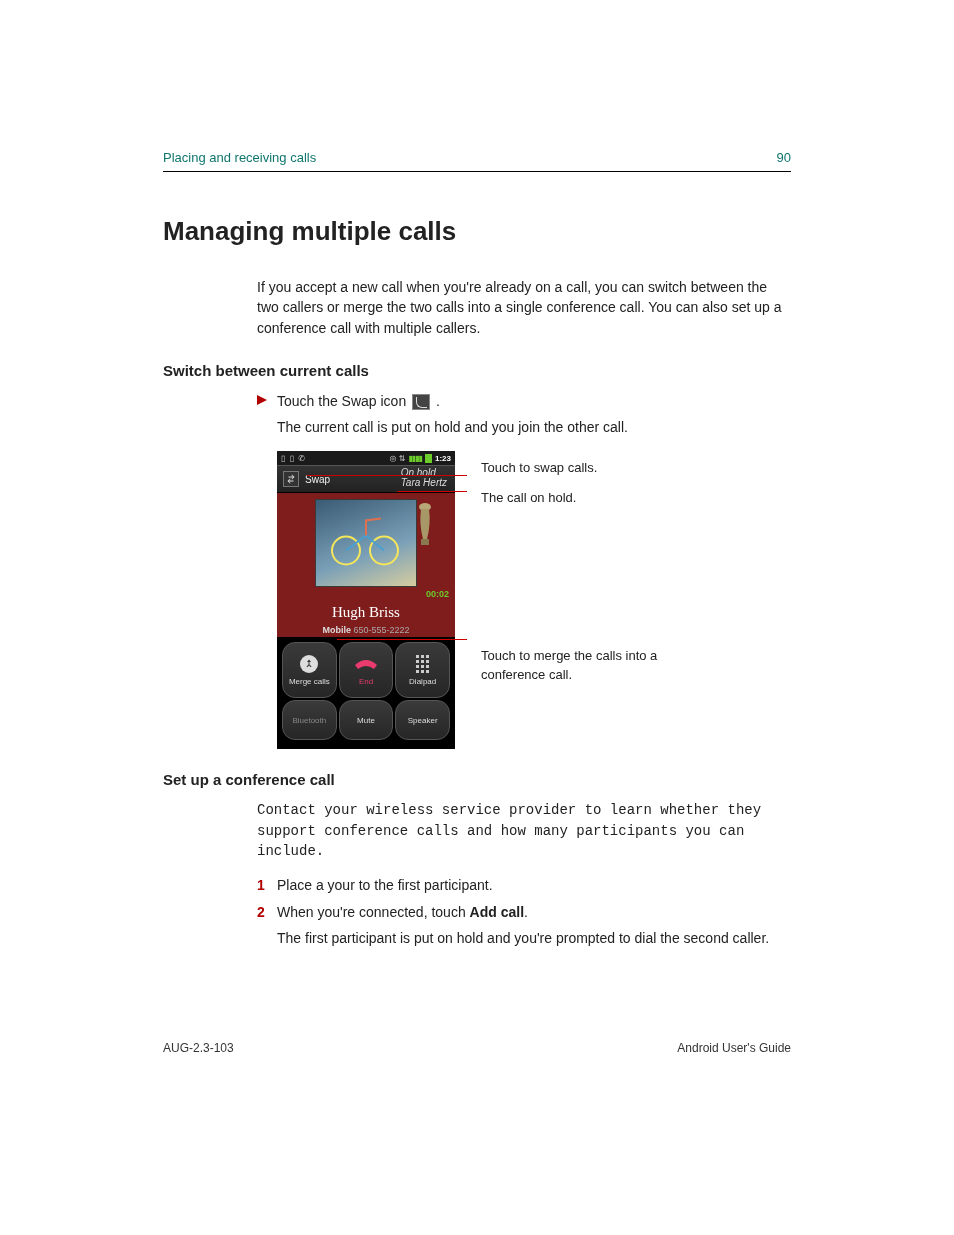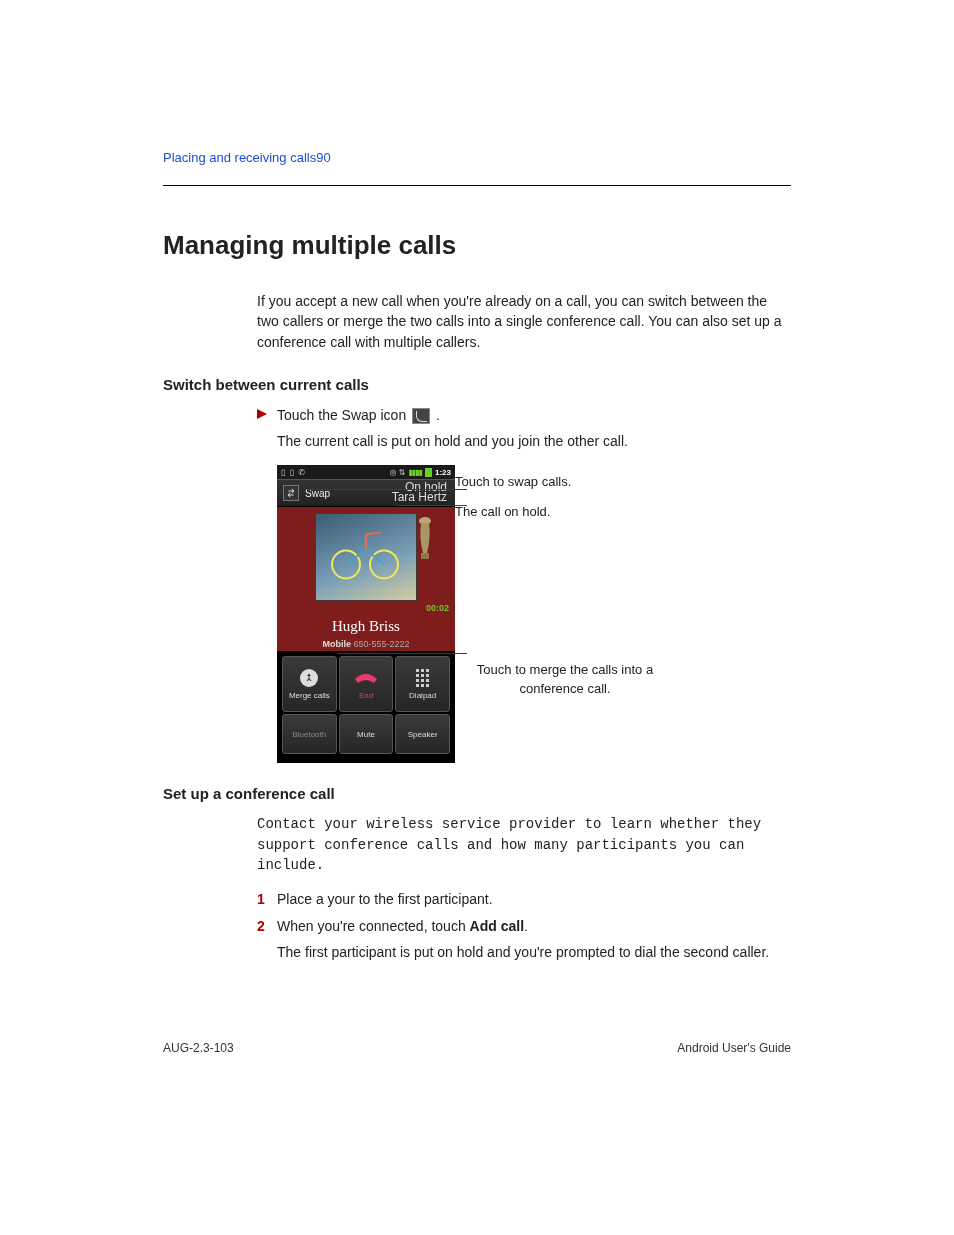--- a/index.html
+++ b/index.html
@@ -9,24 +9,25 @@
     background: #fff;
     font-family: Arial, Helvetica, sans-serif;
     color: #222;
     position: relative;
   }
   .page {
     padding: 150px 163px 0 163px;
   }
   .running-head {
     display: flex;
+    justify-content: space-between;
     font-size: 13px;
-    color: #1d4ed8;
+    color: #0f766e;
     border-bottom: 1.5px solid #000;
-    padding-bottom: 20px;
+    padding-bottom: 6px;
     margin-bottom: 44px;
   }
   h1 {
     font-size: 26px;
     font-weight: 700;
     margin-bottom: 30px;
   }
   .body-col {
     margin-left: 94px;
   }
@@ -138,24 +139,25 @@
     width: 16px; height: 16px;
     background: #333;
     border: 1px solid #777;
     display: flex; align-items: center; justify-content: center;
   }
   .swap-ico svg { width: 12px; height: 12px; }
   .hold-info {
     position: absolute;
     right: 8px;
     top: 2px;
-    text-align: right;
+    text-align: left;
     color: #ddd;
-    font-size: 12px;
+    font-size: 10px;
     line-height: 10px;
+    font-style: italic;
   }
   .photo-area {
     height: 144px;
     position: relative;
     background: #7f1d1d;
   }
   .photo {
     position: absolute;
     left: 38px; top: 6px;
     width: 102px; height: 88px;
@@ -197,21 +199,21 @@
     display: grid;
     grid-template-columns: repeat(3,1fr);
     grid-template-rows: 56px 40px;
     gap: 2px;
     padding: 5px;
     background: #000;
   }
   .pbtn {
     background: linear-gradient(#3a3a3a,#262626);
     border: 1px solid #555;
-    border-radius: 3px;
+    border-radius: 13px;
     display: flex;
     flex-direction: column;
     align-items: center;
     justify-content: center;
     color: #ddd;
     font-size: 8px;
     gap: 3px;
   }
   .pbtn.small { font-size: 8px; }
   .pbtn .ico { height: 20px; display:flex; align-items:center; justify-content:center; }
@@ -224,26 +226,25 @@
     display: grid; grid-template-columns: repeat(3,3px); grid-template-rows: repeat(4,3px); gap: 2px;
   }
   .dialpad-ico span { background:#ccc; width:3px; height:3px; }
 
   .leader {
     position: absolute;
     height: 1px;
     background: #cc0000;
   }
   .callouts {
-    margin-left: 0;
+    margin-left: 26px;
     font-size: 13px;
     line-height: 1.4;
     position: relative;
     width: 220px;
-    text-align: center;
   }
   .callout {
     position: absolute;
     left: 0;
   }
 
   .footer {
     position: absolute;
     bottom: 180px;
     left: 163px;

